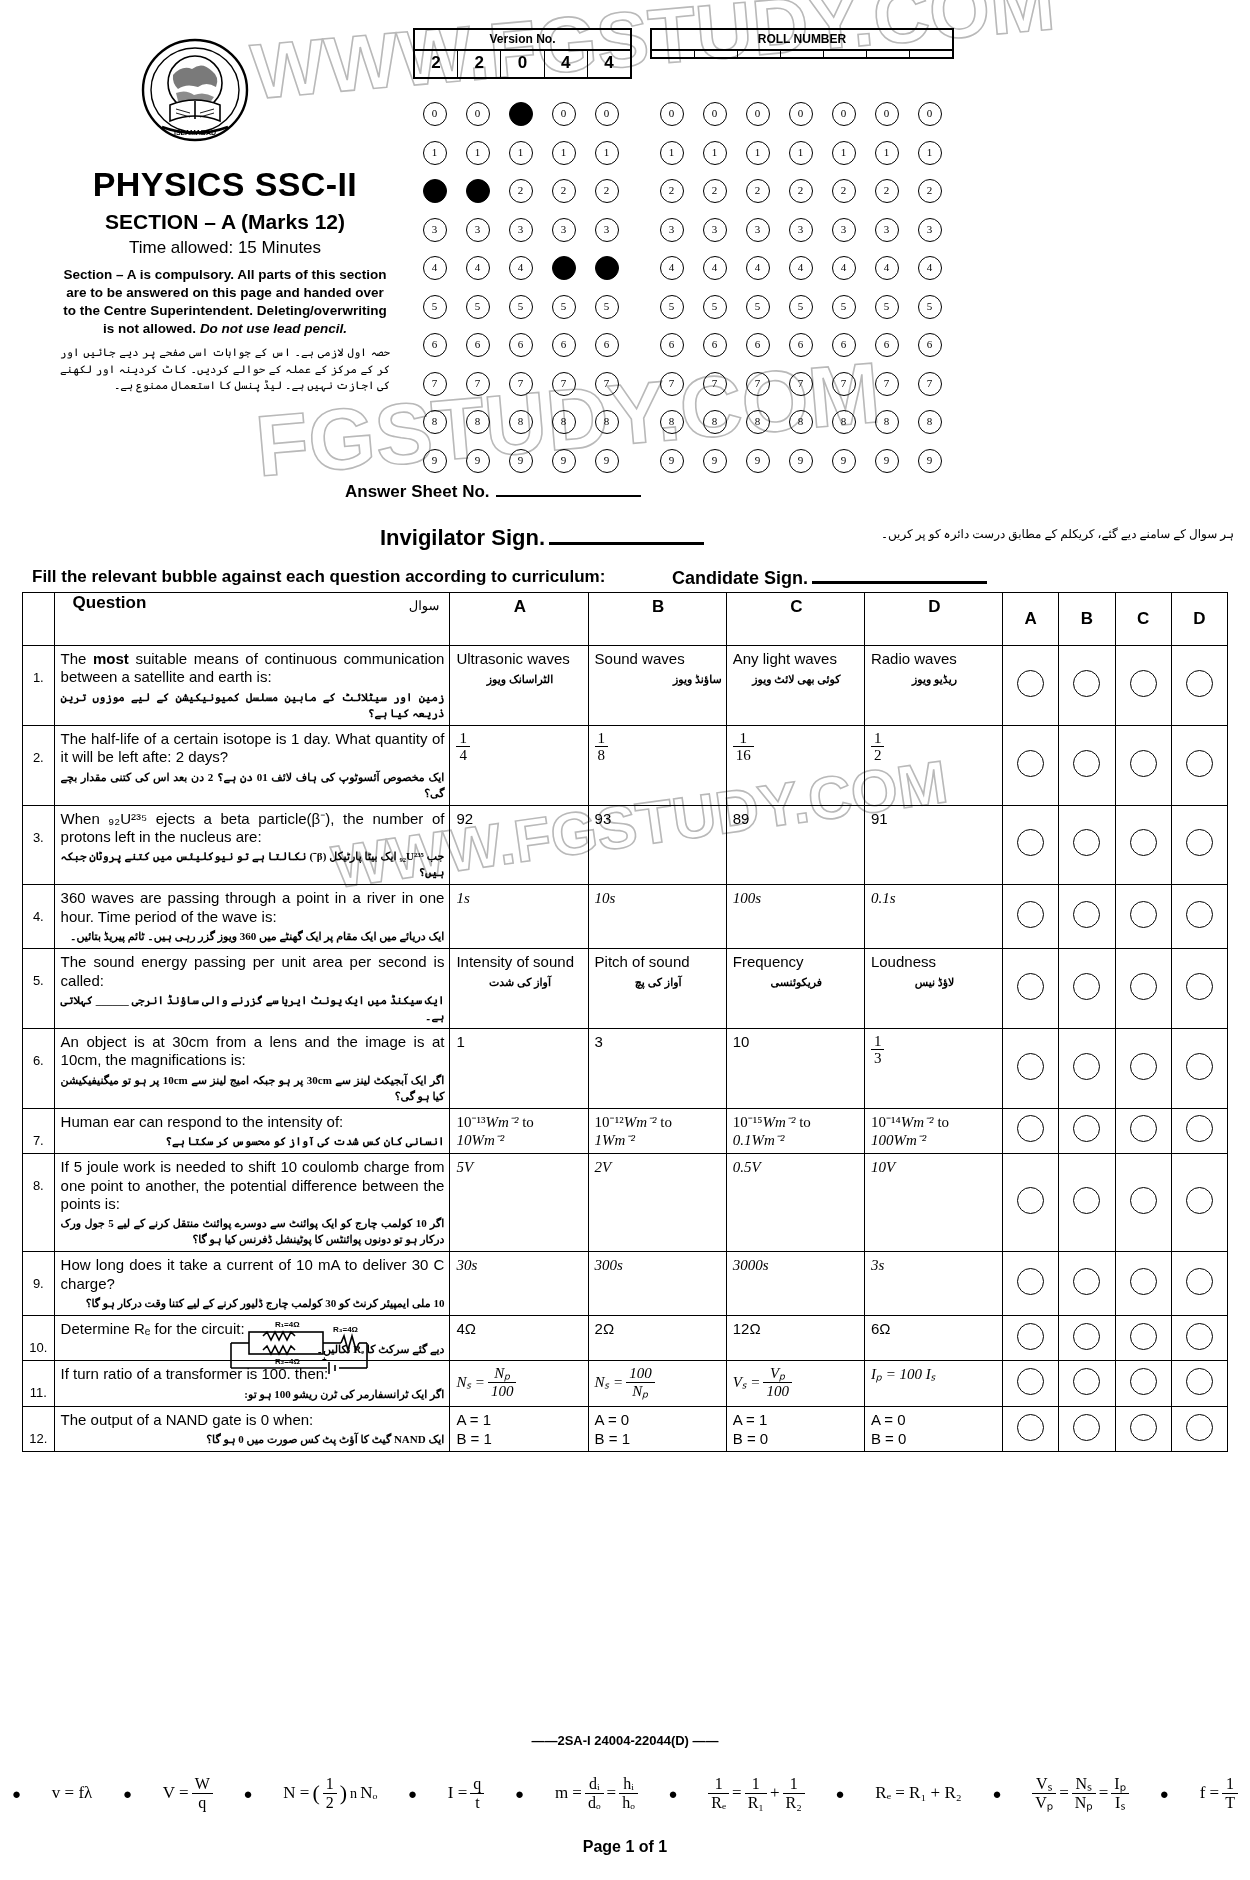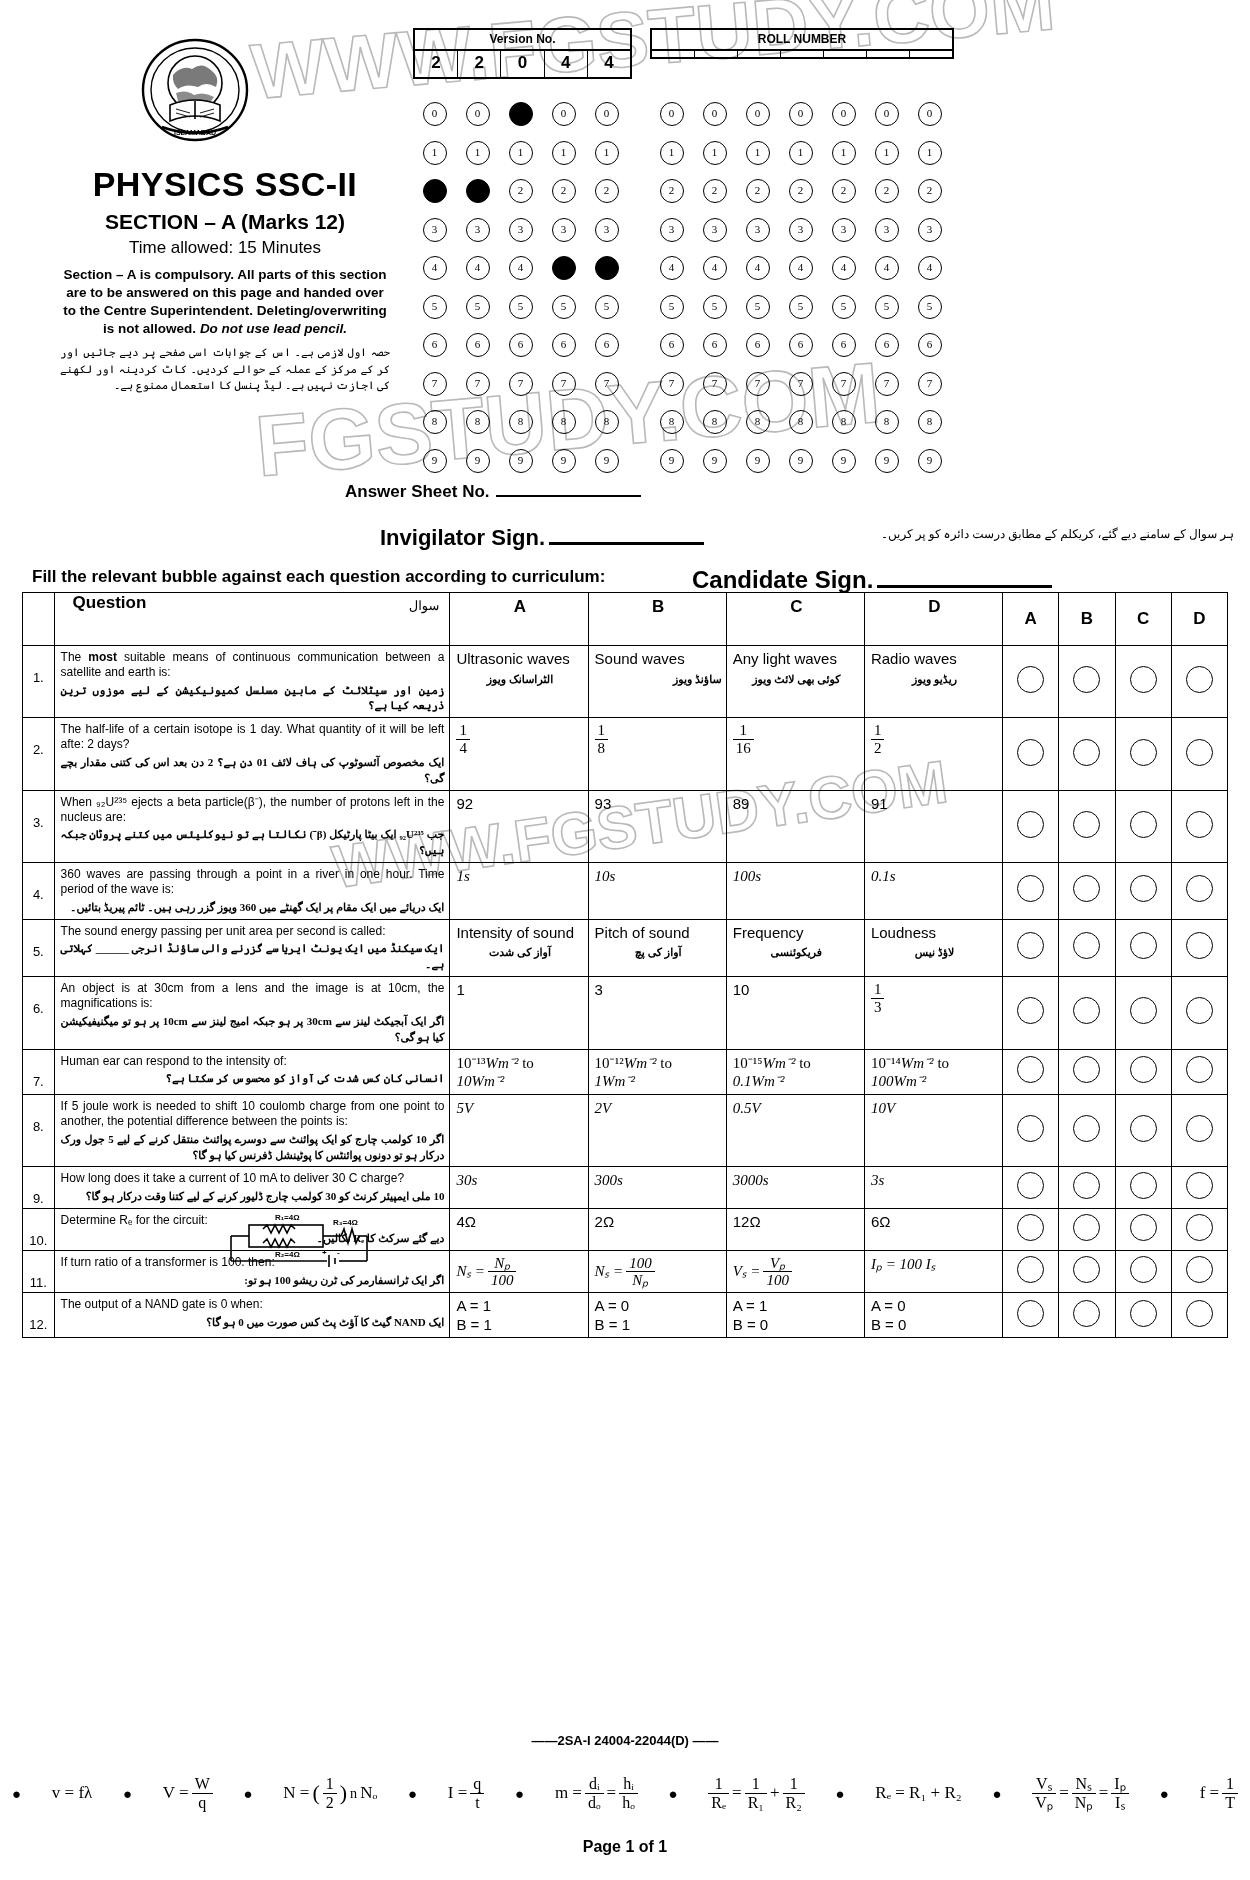--- a/index.html
+++ b/index.html
@@ -39,21 +39,21 @@
   .vbox .cells div:last-child{border-right:none;}
 
   #version-box{left:413px;top:28px;width:215px;}
   #roll-box{left:650px;top:28px;width:300px;}
 
   .ansno{position:absolute;left:345px;top:480px;font-size:17px;font-weight:700;z-index:8;}
   .ansno .ln{display:inline-block;width:145px;border-bottom:2px solid #000;height:15px;margin-left:6px;}
   .invig{position:absolute;left:380px;top:525px;font-size:22px;font-weight:700;z-index:8;}
   .invig .ln{display:inline-block;width:155px;border-bottom:3px solid #000;height:15px;margin-left:4px;}
   .invig-urdu{position:absolute;right:16px;top:527px;font-size:12px;z-index:8;}
-  .cand{position:absolute;left:672px;top:566px;font-size:24px;font-weight:700;z-index:8;margin-left:20px;}
+  .cand{position:absolute;left:672px;top:566px;font-size:18px;font-weight:700;z-index:8;}
   .cand .ln{display:inline-block;width:175px;border-bottom:3px solid #000;height:15px;margin-left:4px;}
   .fillrel{position:absolute;left:32px;top:567px;font-size:17px;font-weight:700;z-index:8;}
 
   
   .bubgrid{position:absolute;z-index:6;}
   #version-bubbles{left:413px;top:95px;}
   #roll-bubbles{left:650px;top:95px;}
   .brow{display:flex;height:38.5px;align-items:center;}
   .bub{width:22px;height:22px;border:1.6px solid #000;border-radius:50%;
        font-size:11px;line-height:20px;text-align:center;font-family:"Liberation Serif",serif;}
@@ -66,21 +66,21 @@
            background:transparent;}
   table.qt th,table.qt td{border:1px solid #000;vertical-align:top;padding:0;}
   .th-row th{font-size:17px;font-weight:700;text-align:center;height:28px;padding:3px 0;}
   .c-no{width:26px;text-align:center;font-size:13px;padding-top:24px!important;}
   .c-q{width:326px;padding:4px 5px 3px 6px!important;}
   .c-opt{width:107px;padding:4px 4px 3px 6px!important;font-size:14.5px;}
   .c-bub{width:47px;text-align:center;vertical-align:middle!important;}
   .th-q{text-align:left!important;padding-left:18px!important;position:relative;}
   .th-q .u{position:absolute;right:10px;top:5px;font-size:13px;font-weight:400;}
 
-  .qen{font-size:12px;line-height:1.23;text-align:justify;}
+  .qen{font-size:15px;line-height:1.23;text-align:justify;}
   .qen b{font-weight:700;}
   .qur{font-size:11px;line-height:1.45;direction:rtl;text-align:justify;
         font-family:"Liberation Serif",serif;margin-top:3px;font-weight:bold;}
   .opt-en{font-size:15px;line-height:1.25;}
   .it{font-style:italic;font-family:"Liberation Serif",serif;}
   .ser{font-family:"Liberation Serif",serif;}
 
   .frac{display:inline-block;text-align:center;font-family:"Liberation Serif",serif;
         font-size:15px;vertical-align:middle;line-height:1.1;}
   .frac .n{display:block;border-bottom:1.3px solid #000;padding:0 3px;}

